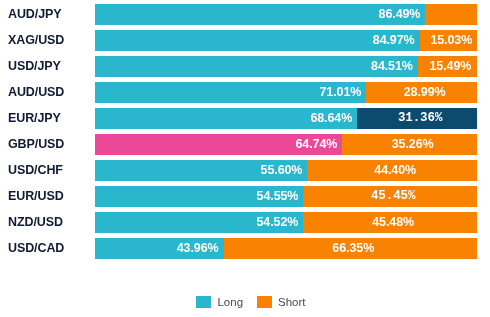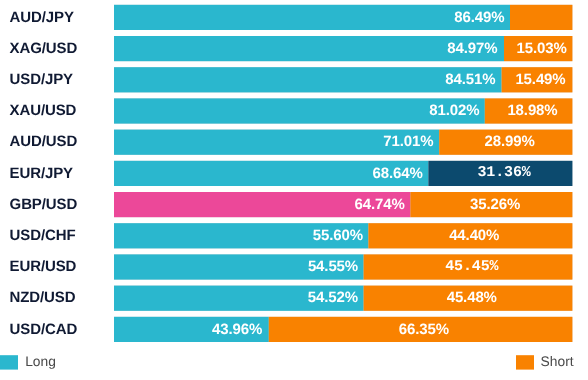--- a/index.html
+++ b/index.html
@@ -90,23 +90,24 @@
   }
 
   
   #legend {
     position: absolute;
     left: 0;
     top: 294px;
     width: 478px;
     height: 16px;
     display: flex;
-    justify-content: space-between;
+    justify-content: center;
     align-items: center;
     gap: 14px;
+    padding-left: 12px;
   }
 
   .legend-item {
     display: flex;
     align-items: center;
     gap: 6px;
   }
 
   .legend-swatch {
     width: 15px;
@@ -144,27 +145,20 @@
         </div>
       </div>
       <div class="row">
         <div class="row-label">USD/JPY</div>
         <div class="track">
           <div class="seg seg-long" style="width: 84.51%; background: rgb(42, 183, 206);"><span class="seg-value">84.51%</span></div>
           <div class="seg seg-short" style="left: 84.51%; width: 15.49%; background: rgb(249, 130, 0);"><span class="seg-value">15.49%</span></div>
         </div>
       </div>
       <div class="row">
-        <div class="row-label">XAU/USD</div>
-        <div class="track">
-          <div class="seg seg-long" style="width: 81.02%; background: rgb(42, 183, 206);"><span class="seg-value">81.02%</span></div>
-          <div class="seg seg-short" style="left: 81.02%; width: 18.98%; background: rgb(249, 130, 0);"><span class="seg-value">18.98%</span></div>
-        </div>
-      </div>
-      <div class="row">
         <div class="row-label">AUD/USD</div>
         <div class="track">
           <div class="seg seg-long" style="width: 71.01%; background: rgb(42, 183, 206);"><span class="seg-value">71.01%</span></div>
           <div class="seg seg-short" style="left: 71.01%; width: 28.99%; background: rgb(249, 130, 0);"><span class="seg-value">28.99%</span></div>
         </div>
       </div>
       <div class="row">
         <div class="row-label">EUR/JPY</div>
         <div class="track">
           <div class="seg seg-long" style="width: 68.64%; background: rgb(42, 183, 206);"><span class="seg-value">68.64%</span></div>

